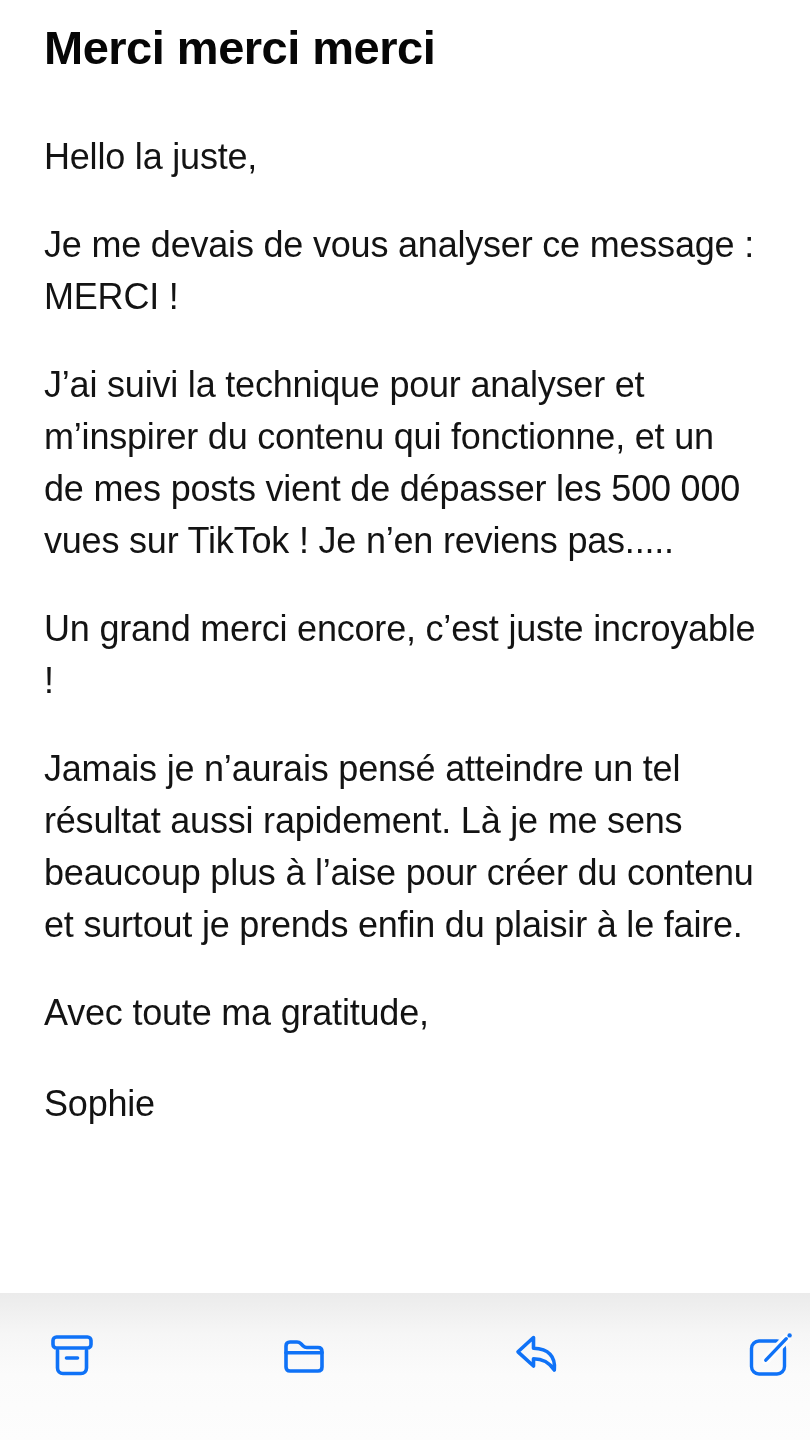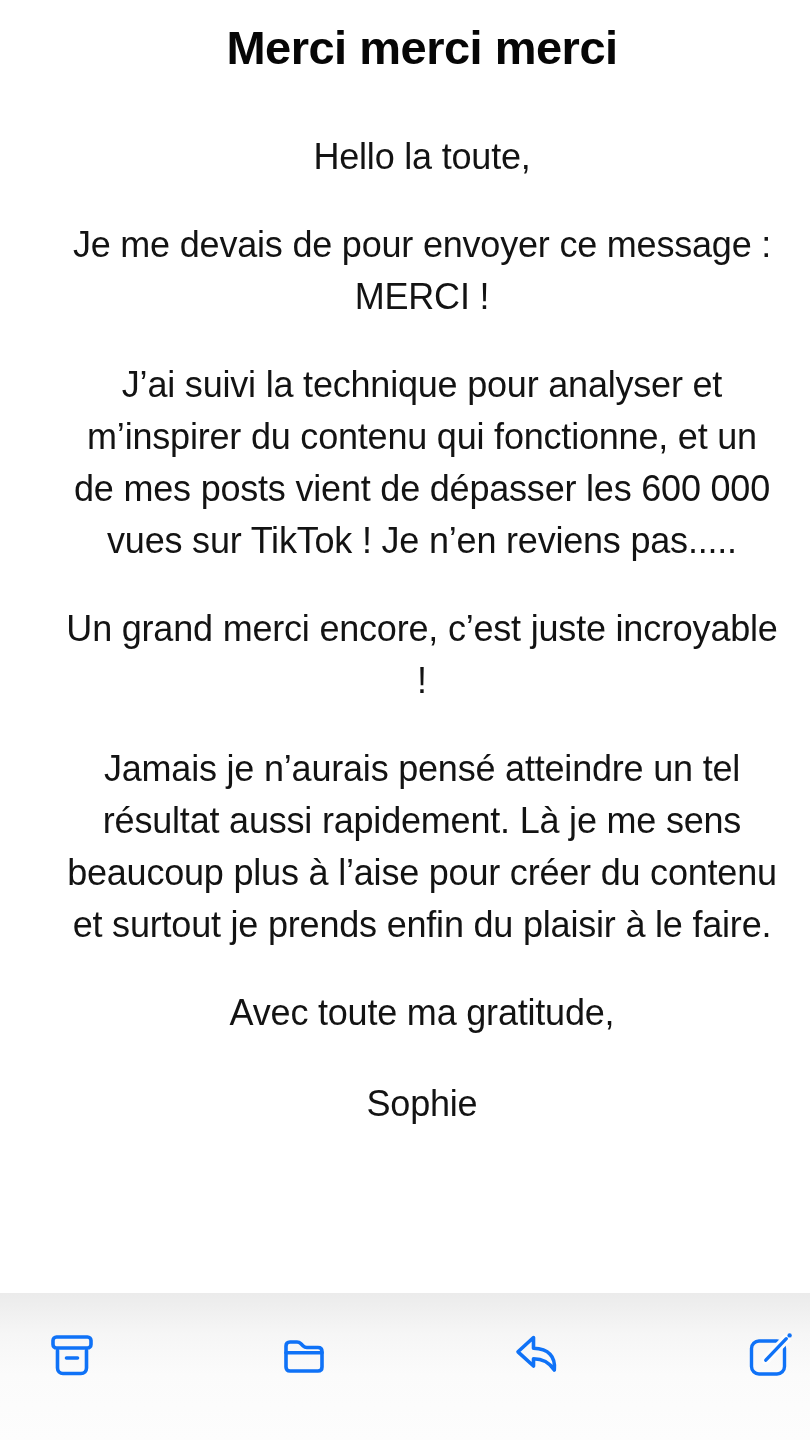--- a/index.html
+++ b/index.html
@@ -4,21 +4,21 @@
 <style>
   html, body { margin: 0; padding: 0; }
   body {
     width: 810px; height: 1440px;
     background: #ffffff;
     font-family: "Liberation Sans", sans-serif;
     color: #111111;
     overflow: hidden;
   }
   .page { position: relative; width: 810px; height: 1440px; overflow: hidden; }
-  .content { padding: 20px 10px 0 44px; text-align: center; }
+  .content { padding: 20px 10px 0 44px; }
   .subject {
     font-size: 47px; font-weight: 700; line-height: 56px;
     letter-spacing: -0.5px; color: #060606;
     margin: 0 0 55px 0;
   }
   .para {
     font-size: 36px; line-height: 52px; letter-spacing: -0.2px;
     white-space: pre; margin: 0 0 36px 0; color: #131313;
   }
   .sig { margin-top: 39px; }
@@ -36,26 +36,26 @@
   }
   .tb-btn svg { display: block; width: 48px; height: 48px; }
 </style>
 </head>
 <body>
 
 <div class="page">
 
   <div class="content">
     <h1 class="subject">Merci merci merci</h1>
-    <div class="para">Hello la toute,</div>
-    <div class="para">Je me devais de pour envoyer ce message :
+    <div class="para">Hello la juste,</div>
+    <div class="para">Je me devais de vous analyser ce message :
 MERCI !</div>
     <div class="para">J’ai suivi la technique pour analyser et
 m’inspirer du contenu qui fonctionne, et un
-de mes posts vient de dépasser les 600 000
+de mes posts vient de dépasser les 500 000
 vues sur TikTok ! Je n’en reviens pas.....</div>
     <div class="para">Un grand merci encore, c’est juste incroyable
 !</div>
     <div class="para">Jamais je n’aurais pensé atteindre un tel
 résultat aussi rapidement. Là je me sens
 beaucoup plus à l’aise pour créer du contenu
 et surtout je prends enfin du plaisir à le faire.</div>
     <div class="para">Avec toute ma gratitude,</div>
     <div class="para sig">Sophie</div>
   </div>

